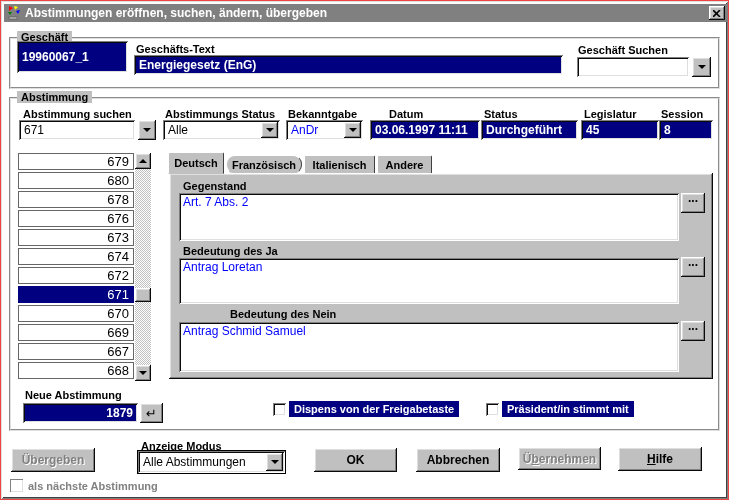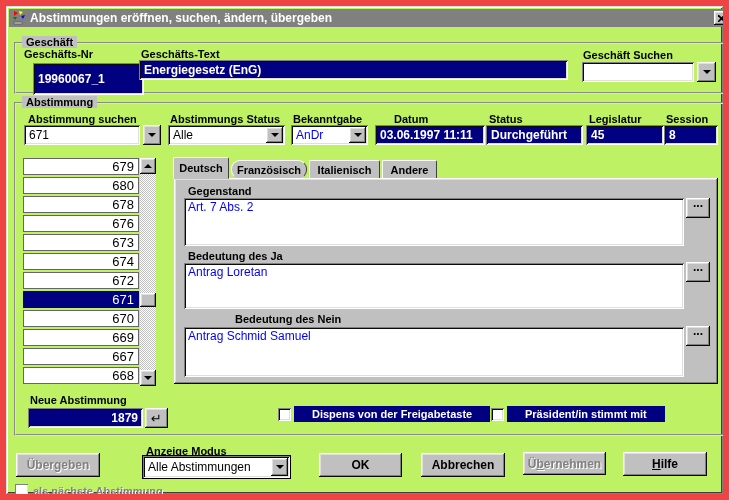--- a/index.html
+++ b/index.html
@@ -1,19 +1,19 @@
 <!DOCTYPE html>
 <html><head>
 <meta charset="utf-8">
 <style>
   html,body{margin:0;padding:0;background:#555;}
   *{box-sizing:border-box;}
   #win{
-    position:relative;width:729px;height:500px;background:#bef264;
-    border:6px solid #ef4444;
+    position:relative;width:729px;height:500px;background:#ffffff;
+    border:1px solid #ef4444;
     box-shadow:inset 1px 1px 0 #dfdfdf, inset -1px -1px 0 #808080, inset 2px 2px 0 #fff, inset -2px -2px 0 #404040;
     font-family:"Liberation Sans",sans-serif;overflow:hidden;
   }
   .abs{position:absolute;}
   .lbl{font-size:11px;font-weight:bold;color:#000;white-space:nowrap;}
   .raised{background:#c0c0c0;box-shadow:inset -1px -1px #0a0a0a, inset 1px 1px #fff, inset -2px -2px #808080, inset 2px 2px #dfdfdf;}
   .sunken{background:#fff;box-shadow:inset 1px 1px #808080, inset -1px -1px #fff, inset 2px 2px #0a0a0a, inset -2px -2px #dfdfdf;}
   .navy{background:#000080 !important;color:#fff;font-weight:bold;font-size:12px;}
   .field{display:flex;align-items:center;padding:0 5px;font-size:12px;white-space:nowrap;overflow:hidden;}
   .field.right{justify-content:flex-end;}
@@ -31,21 +31,21 @@
             display:flex;align-items:center;justify-content:flex-end;padding-right:4px;}
   .list-row.selected{background:#000080;border-color:#000080;color:#fff;}
   .dither{background-color:#c0c0c0;background-image:
      linear-gradient(45deg,#fff 25%,transparent 25%,transparent 75%,#fff 75%),
      linear-gradient(45deg,#fff 25%,transparent 25%,transparent 75%,#fff 75%);
      background-size:2px 2px;background-position:0 0,1px 1px;}
   .tab{position:absolute;background:#c0c0c0;border:1px solid;border-color:#fff #404040 #c0c0c0 #fff;
        border-radius:2px 2px 0 0;font-size:11px;font-weight:bold;display:flex;align-items:center;justify-content:center;}
   .textbox{font-size:12px;color:#0000ff;padding:2px 4px;overflow:hidden;}
   .cb{width:13px;height:13px;background:#fff;box-shadow:inset 1px 1px #808080, inset -1px -1px #fff, inset 2px 2px #0a0a0a, inset -2px -2px #dfdfdf;}
-  .cb-lbl{background:#000080;color:#fff;font-size:11px;font-weight:bold;display:flex;align-items:center;padding:0 18px;height:16px;white-space:nowrap;}
+  .cb-lbl{background:#000080;color:#fff;font-size:11px;font-weight:bold;display:flex;align-items:center;padding:0 5px;height:16px;white-space:nowrap;}
   .dis-lbl{color:#808080;text-shadow:1px 1px 0 #fff;font-size:11px;font-weight:bold;white-space:nowrap;}
   u{text-decoration:underline;}
 </style>
 </head>
 <body>
 
 <div id="win">
 
   <div class="abs titlebar">
     <span style="display:inline-block;width:15px;height:14px;">
@@ -64,21 +64,21 @@
         <line x1="0" y1="0" x2="7" y2="7" stroke="#000" stroke-width="1.6"></line>
         <line x1="7" y1="0" x2="0" y2="7" stroke="#000" stroke-width="1.6"></line>
       </svg>
     </span>
   </div>
 
   <div class="abs grp" style="left:8px;top:36px;width:711px;height:52px;">
     <span class="legend">Geschäft</span>
   </div>
   <span class="abs lbl" style="left:18px;top:42px;">Geschäfts-Nr</span>
-  <div class="abs sunken navy field" style="left:16px;top:57px;width:111px;height:32px;margin-left:11px;">19960067_1</div>
+  <div class="abs sunken navy field" style="left:16px;top:40px;width:111px;height:32px;">19960067_1</div>
   <span class="abs lbl" style="left:135px;top:42px;">Geschäfts-Text</span>
   <div class="abs sunken navy field" style="left:133px;top:54px;width:429px;height:20px;">Energiegesetz (EnG)</div>
   <span class="abs lbl" style="left:577px;top:43px;">Geschäft Suchen</span>
   <div class="abs sunken field" style="left:576px;top:56px;width:112px;height:20px;"></div>
   <div class="abs raised btn drop-btn" style="left:691px;top:56px;width:19px;height:20px;">
     <span class="tri-down"></span>
   </div>
 
   <div class="abs grp" style="left:8px;top:96px;width:711px;height:334px;">
     <span class="legend">Abstimmung</span>

